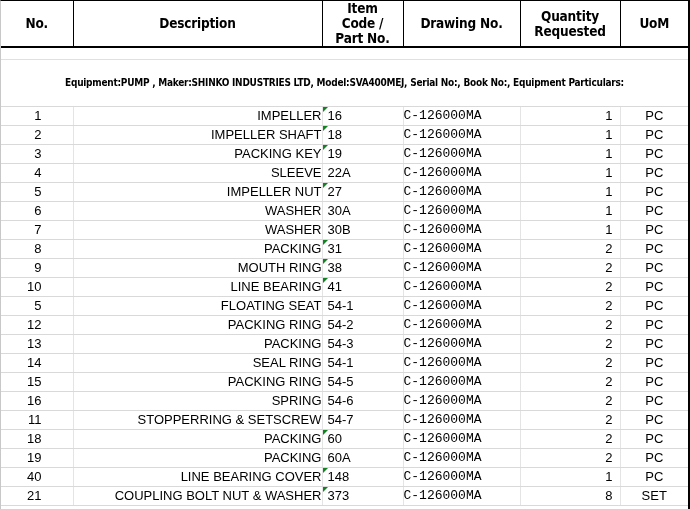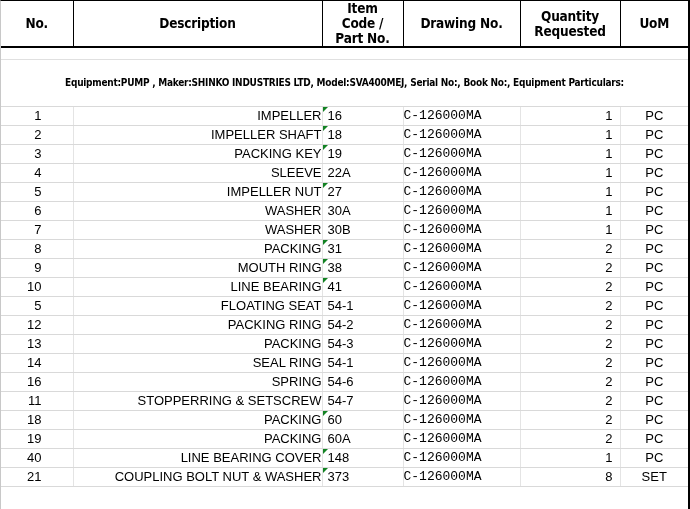--- a/index.html
+++ b/index.html
@@ -273,20 +273,28 @@
         </tr>
         <tr class="data-row">
           <td class="c-no">14</td>
           <td class="c-desc">SEAL RING</td>
           <td class="c-item">54-1</td>
           <td class="c-draw">C-126000MA</td>
           <td class="c-qty">2</td>
           <td class="c-uom">PC</td>
         </tr>
         <tr class="data-row">
+          <td class="c-no">15</td>
+          <td class="c-desc">PACKING RING</td>
+          <td class="c-item">54-5</td>
+          <td class="c-draw">C-126000MA</td>
+          <td class="c-qty">2</td>
+          <td class="c-uom">PC</td>
+        </tr>
+        <tr class="data-row">
           <td class="c-no">16</td>
           <td class="c-desc">SPRING</td>
           <td class="c-item">54-6</td>
           <td class="c-draw">C-126000MA</td>
           <td class="c-qty">2</td>
           <td class="c-uom">PC</td>
         </tr>
         <tr class="data-row">
           <td class="c-no">11</td>
           <td class="c-desc">STOPPERRING &amp; SETSCREW</td>

